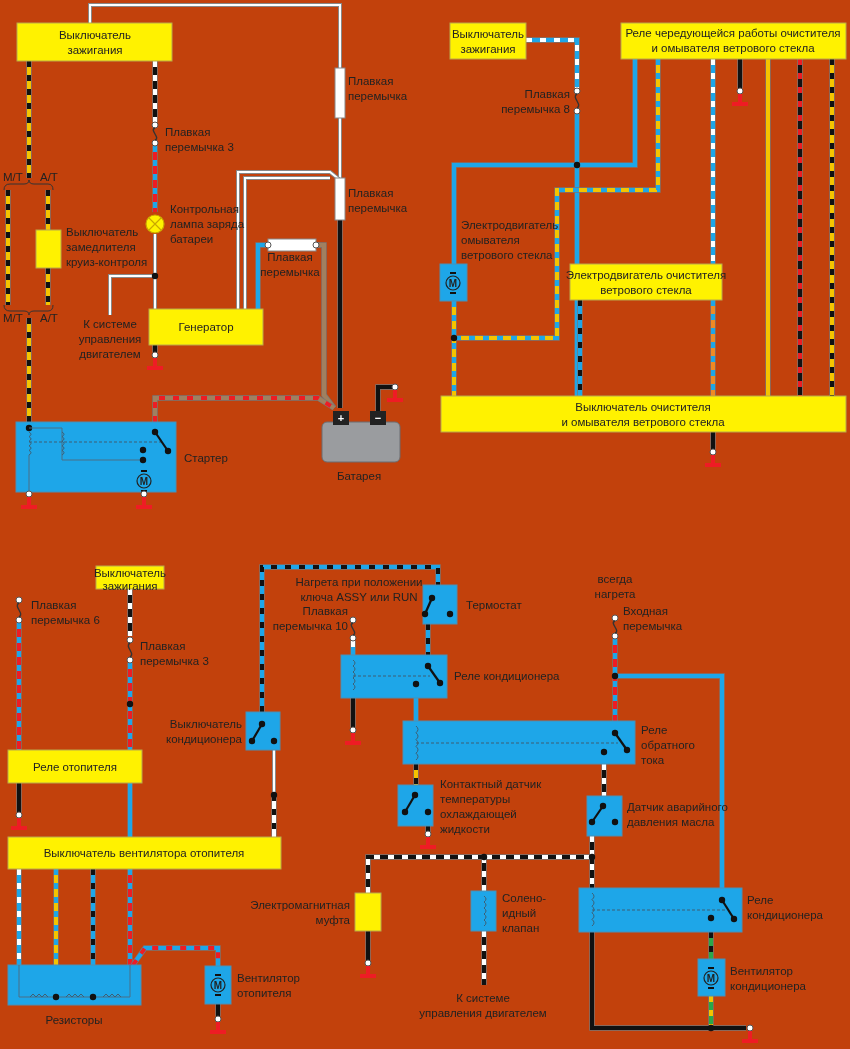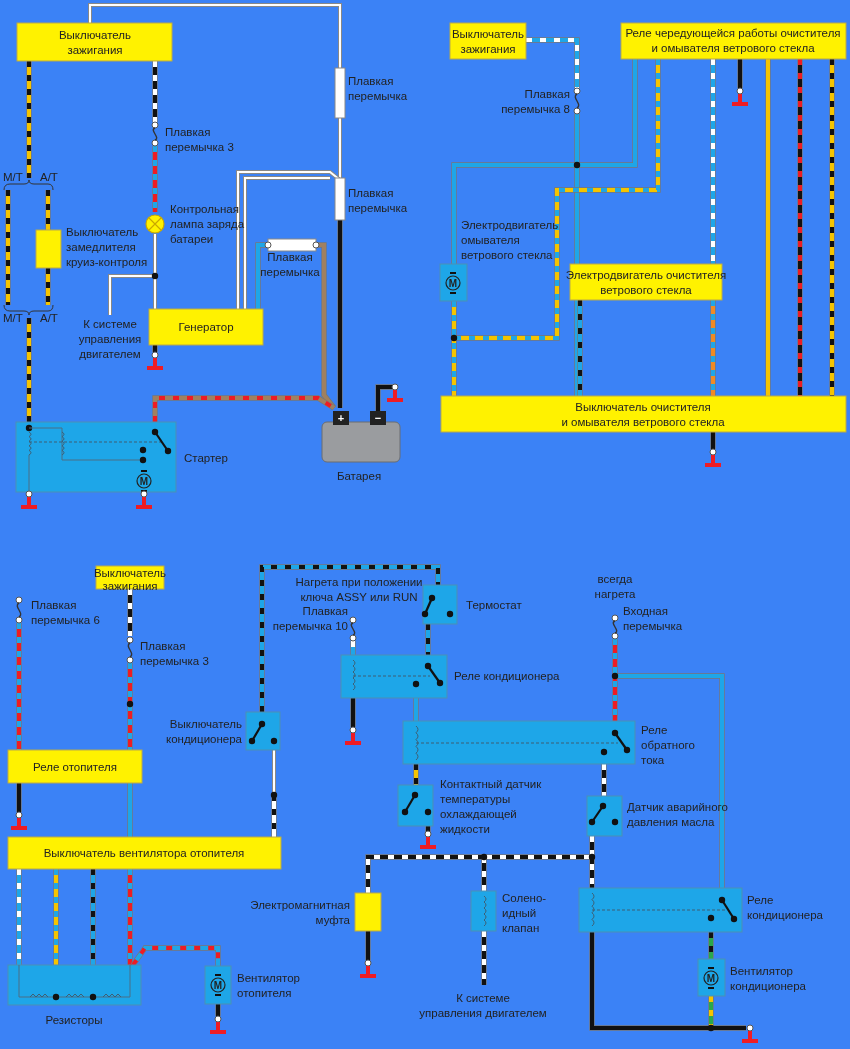--- a/index.html
+++ b/index.html
@@ -1,16 +1,16 @@
 <!DOCTYPE html>
 <html><head>
 <meta charset="utf-8">
 <style>
   html,body{margin:0;padding:0;background:#fff;}
-  #canvas{position:relative;width:850px;height:1049px;overflow:hidden;background:#3b82f6;}
+  #canvas{position:relative;width:850px;height:1049px;overflow:hidden;background:#c2410c;}
   svg{position:absolute;left:0;top:0;}
   .lbl{font-family:"Liberation Sans",sans-serif;font-size:11.5px;fill:#222;}
   .lbl-c{text-anchor:middle;}
   .lbl-r{text-anchor:end;}
   .box-y{fill:#fff200;stroke:#b9a94a;stroke-width:1;}
   .box-b{fill:#1ea6e8;stroke:#4d8fb3;stroke-width:1;}
   .inner{fill:none;stroke:#4a6f86;stroke-width:1;}
   .dash{fill:none;stroke:#3d5f75;stroke-width:1;stroke-dasharray:3,2;}
   .gnd{fill:#ee1c24;}
   .node{fill:#111;}

